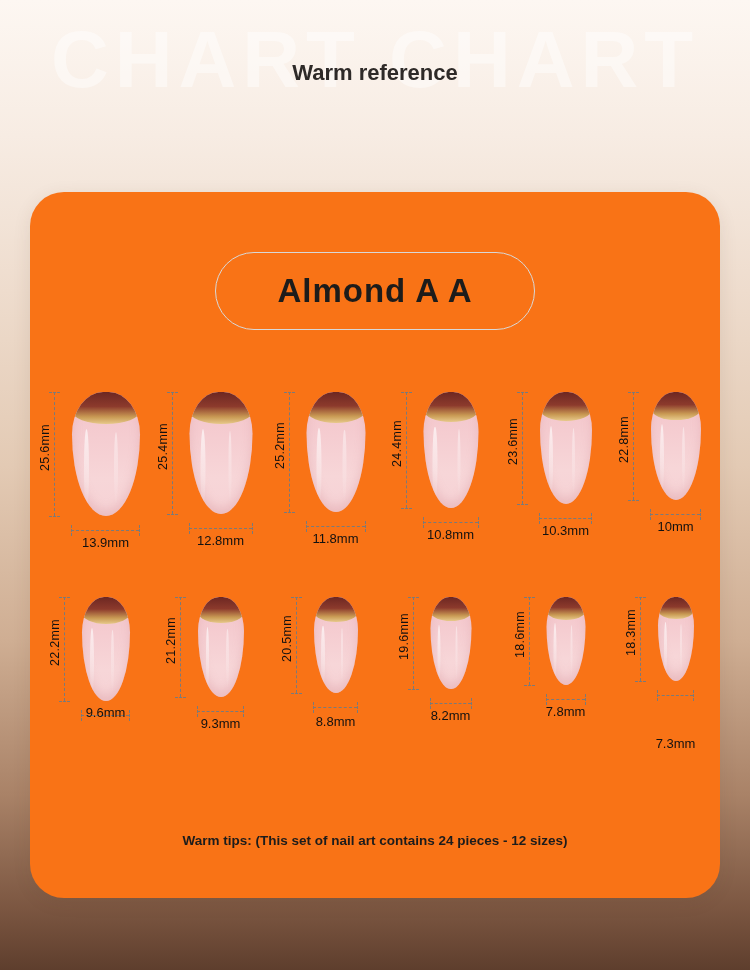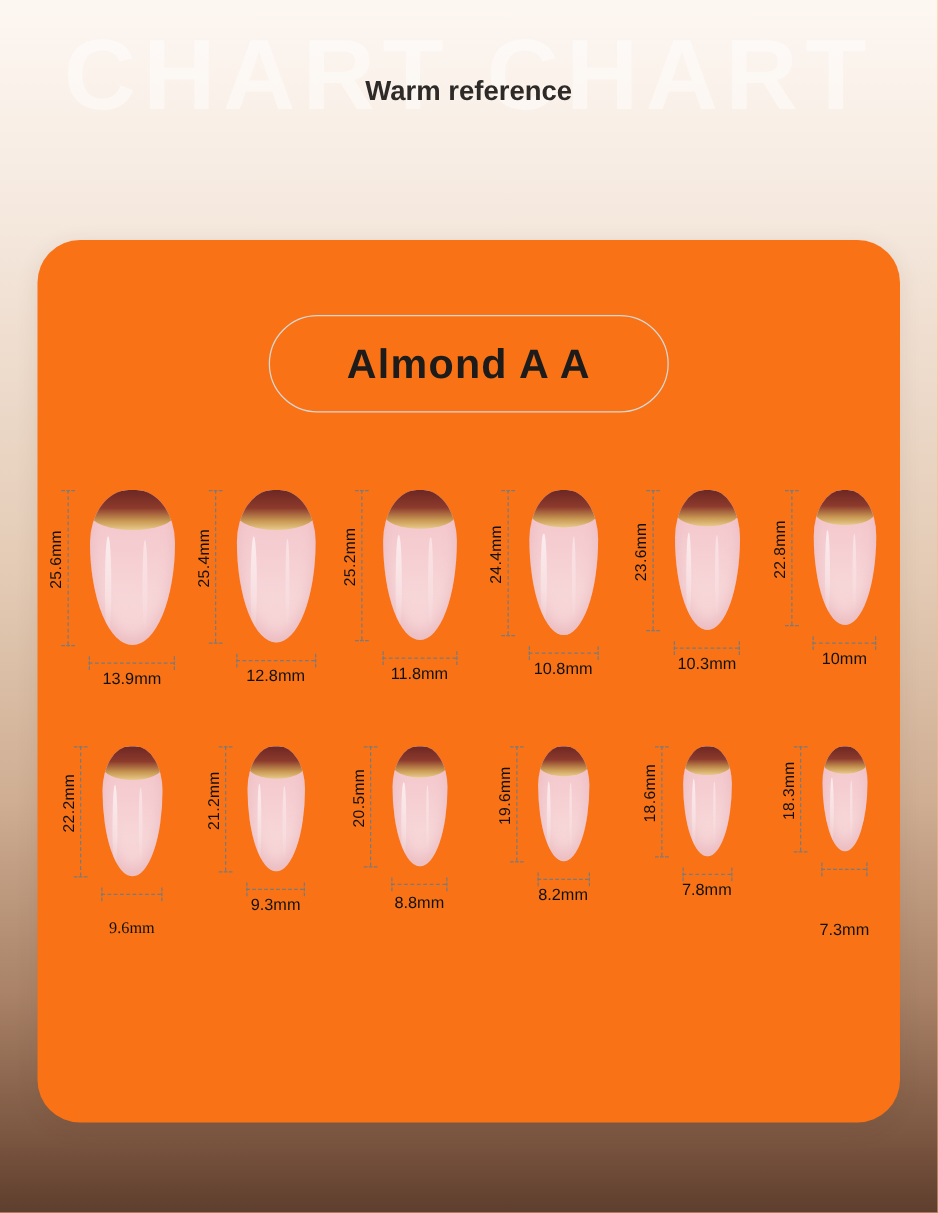--- a/index.html
+++ b/index.html
@@ -316,21 +316,21 @@
               <div class="gloss2"></div>
             </div>
           </div>
           <div class="vline" style="left: 16px; top: 10px; height: 104px;"></div>
           <div class="vcap" style="left: 11px; top: 10px;"></div>
           <div class="vcap" style="left: 11px; top: 114px;"></div>
           <div class="vlabel" style="left: 0px; top: 32px;">22.2mm</div>
           <div class="hline" style="left: 33px; top: 128px; width: 48px;"></div>
           <div class="hcap" style="left: 33px; top: 123px;"></div>
           <div class="hcap" style="left: 81px; top: 123px;"></div>
-          <div class="hlabel" style="left: 0px; width: 115px; top: 147px; font-family: Liberation Serif, serif;">9.6mm</div>
+          <div class="hlabel" style="left: 0px; width: 115px; top: 118px;">9.6mm</div>
         </div>
         <div class="cell" style="left: 133px;">
           <div class="nail-wrap" style="top: 10px;">
             <div class="nail" style="width: 46px; height: 100px;">
               <div class="tip"></div>
               <div class="gloss"></div>
               <div class="gloss2"></div>
             </div>
           </div>
           <div class="vline" style="left: 17px; top: 10px; height: 100px;"></div>
@@ -407,14 +407,15 @@
           <div class="vlabel" style="left: 6px; top: 22px;">18.3mm</div>
           <div class="hline" style="left: 39px; top: 108px; width: 36px;"></div>
           <div class="hcap" style="left: 39px; top: 103px;"></div>
           <div class="hcap" style="left: 75px; top: 103px;"></div>
           <div class="hlabel" style="left: 0px; width: 115px; top: 113px; margin-top: 36px;">7.3mm</div>
         </div>
       </div>
   </div>
 
   <div class="tips">
+    <div>Warm tips: (This set of nail art contains 24 pieces - 12 sizes)</div>
   </div>
 </div>
 
 </body></html>

